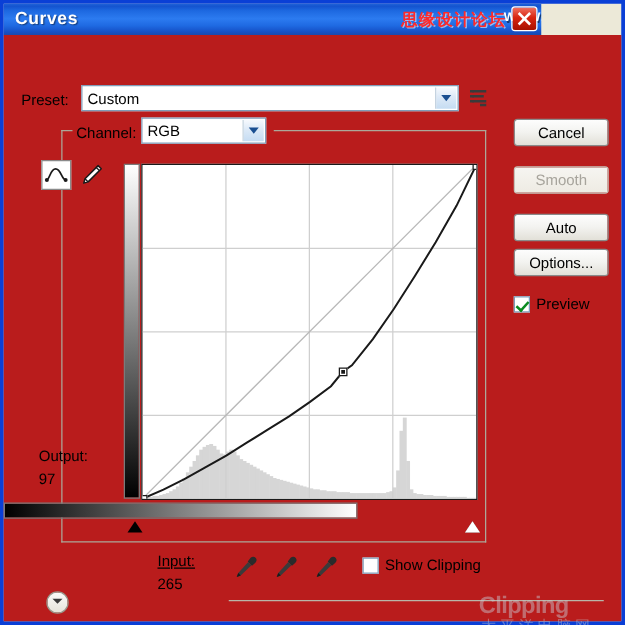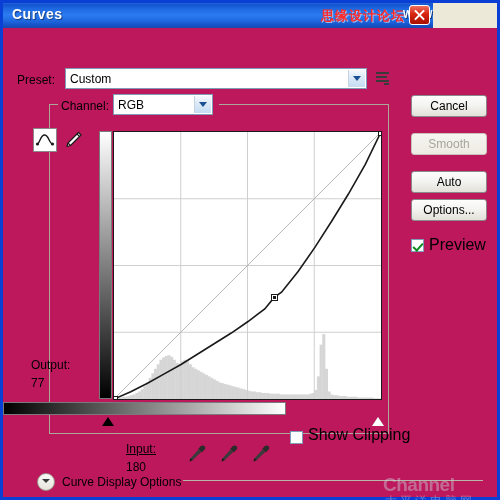--- a/index.html
+++ b/index.html
@@ -78,21 +78,21 @@
     background: #ffffff;
   }
   #close-button .x1 { transform: rotate(45deg); }
   #close-button .x2 { transform: rotate(-45deg); }
 
   
   #body {
     position: absolute;
     left: 0; top: 25px;
     width: 494px; height: 469px;
-    background: #be185d;
+    background: #b91c1c;
   }
 
   .lbl {
     position: absolute;
     font-size: 12px;
     color: #000000;
     white-space: nowrap;
   }
 
   
@@ -244,21 +244,21 @@
   .eyedropper {
     position: absolute;
     top: 415px;
     width: 22px; height: 22px;
     cursor: pointer;
   }
 
   
   #show-clipping-row {
     position: absolute;
-    left: 287px; top: 398px;
+    left: 287px; top: 417px;
     display: flex;
     align-items: flex-end;
     gap: 5px;
     cursor: pointer;
   }
   .cbox {
     width: 13px; height: 13px;
     box-sizing: border-box;
     border: 1px solid #7f9db9;
     background: #ffffff;
@@ -267,21 +267,21 @@
   }
   .cbox.checked::after {
     content: "";
     position: absolute;
     left: 3px; top: 1px;
     width: 4px; height: 8px;
     border: solid #0a8a20;
     border-width: 0 2px 2px 0;
     transform: rotate(42deg);
   }
-  .cbox-text { font-size: 16px; color: #000; white-space: nowrap; }
+  .cbox-text { font-size: 12px; color: #000; white-space: nowrap; }
 
   
   .btn {
     position: absolute;
     left: 408px;
     width: 76px; height: 22px;
     box-sizing: border-box;
     border: 1px solid #8a8a8a;
     border-radius: 3px;
     background: linear-gradient(to bottom, #fdfdfd 0%, #f3f3f0 48%, #e2e0d8 100%);
@@ -552,23 +552,23 @@
       <div style="position: absolute; width: 7px; height: 7px; box-sizing: border-box; border: 1px solid rgb(26, 26, 26); background: rgb(255, 255, 255); left: -3.5px; top: 263.5px;"></div><div style="position: absolute; width: 7px; height: 7px; box-sizing: border-box; border: 1px solid rgb(26, 26, 26); background: rgb(255, 255, 255); left: 263.5px; top: -3.5px;"></div><div style="position: absolute; width: 7px; height: 7px; box-sizing: border-box; border: 1px solid rgb(26, 26, 26); background: rgb(255, 255, 255); left: 156.7px; top: 161.935px;">
             <div style="position: absolute; left: 1px; top: 1px; width: 3px; height: 3px; background: rgb(26, 26, 26);"></div>
           </div></div>
     </div>
 
     <div id="hgrad"></div>
     <div id="slider-black"></div>
     <div id="slider-white"></div>
 
     <div class="lbl" id="output-label">Output:</div>
-    <div class="lbl" id="output-value">77</div>
+    <div class="lbl" id="output-value">97</div>
     <div class="lbl" id="input-label">Input:</div>
-    <div class="lbl" id="input-value">180</div>
+    <div class="lbl" id="input-value">265</div>
 
     <div class="eyedropper" style="left:183px;">
       <svg width="22" height="22" viewBox="0 0 22 22">
         <path d="M14.5 3.2 C15.8 2 17.6 2.2 18.6 3.3 C19.6 4.4 19.5 6 18.3 7.1 L15.6 9.6 L12.2 6.1 Z" fill="#2b2b2b"></path>
         <path d="M12.6 6.6 L15.1 9.1 L6.6 17.3 L3.4 18.6 L4.6 15.3 Z" fill="#3a3a3a"></path>
         <path d="M3.4 18.6 L4.6 15.3 L6.6 17.3 Z" fill="#1a1a1a"></path>
       </svg>
     </div>
     <div class="eyedropper" style="left:215px;">
       <svg width="22" height="22" viewBox="0 0 22 22">
@@ -595,23 +595,22 @@
     <div class="btn" id="btn-auto">Auto</div>
     <div class="btn" id="btn-options">Options...</div>
 
     <div id="preview-row">
       <span class="cbox checked" id="cb-preview"></span>
       <span class="cbox-text">Preview</span>
     </div>
 
     <div id="cdo-row">
       <span id="cdo-toggle"></span>
-      <span id="cdo-label">Curve Display Options</span>
     </div>
     <div id="cdo-rule"></div>
 
     <div id="wm-pconline">
-      <div class="pc">Channel</div>
+      <div class="pc">Clipping</div>
       <div class="cn">太平洋电脑网</div>
     </div>
 
   </div>
 </div>
 
 </body></html>

